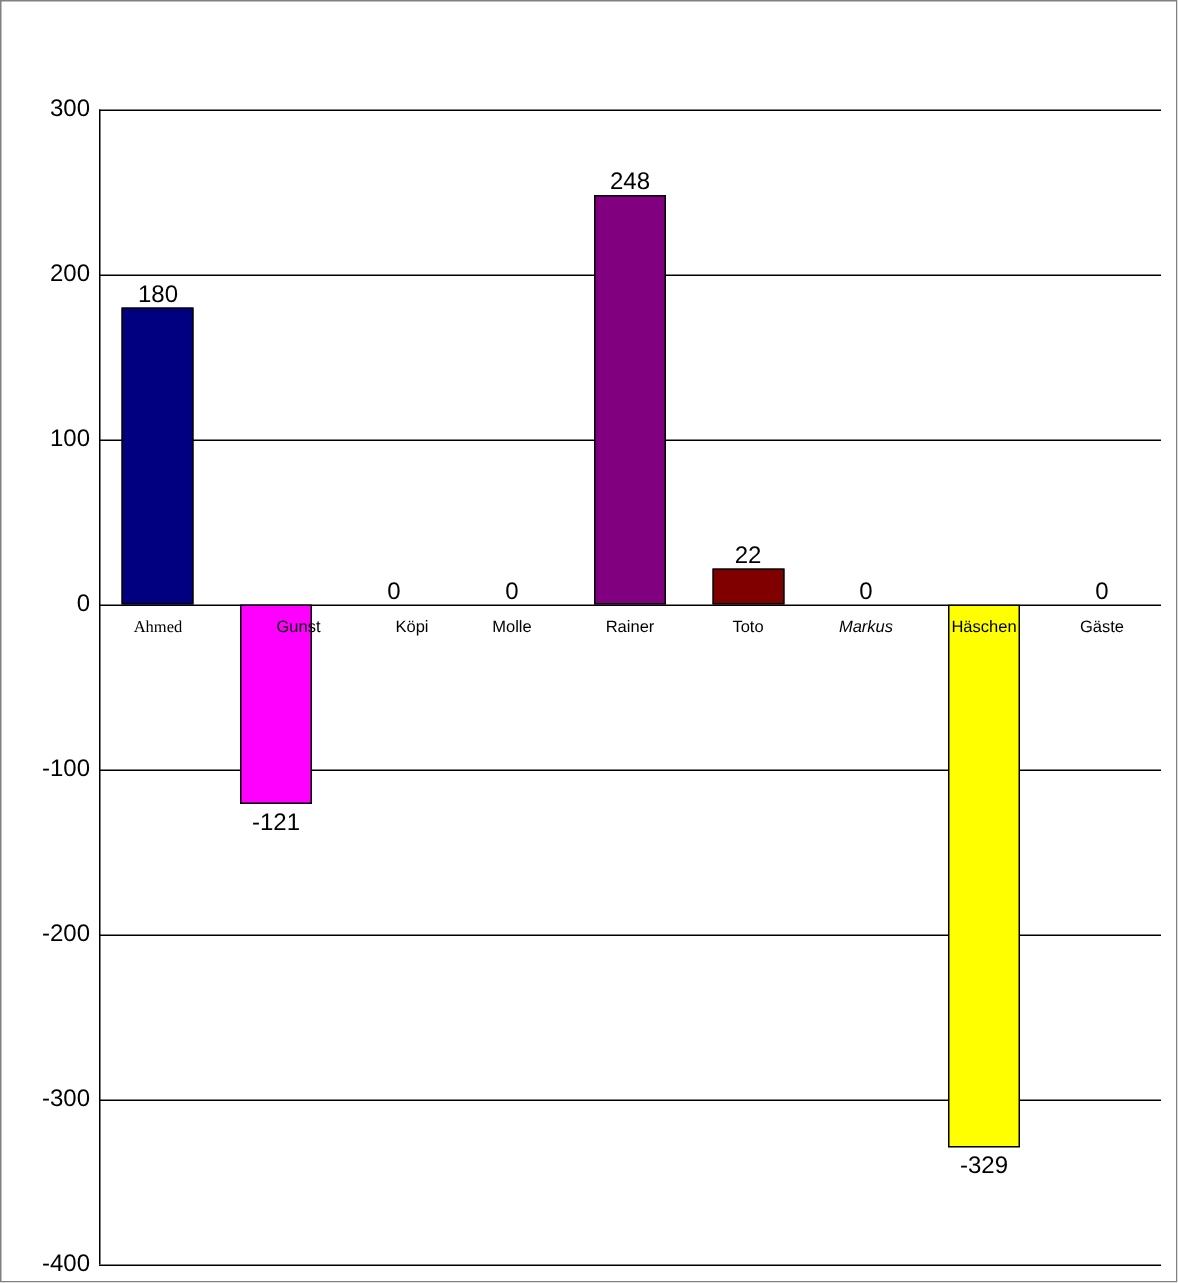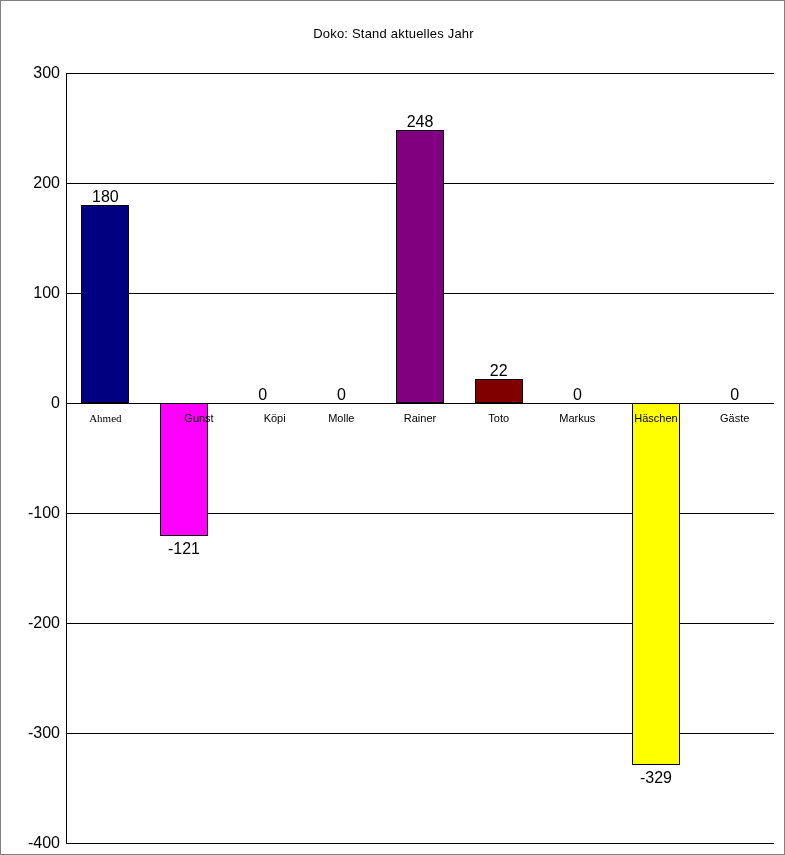--- a/index.html
+++ b/index.html
@@ -83,21 +83,20 @@
     text-align: center;
     white-space: nowrap;
     transform: translateX(-50%);
   }
 </style>
 </head>
 <body>
 
 <div id="chart-frame">
 
-  <div id="chart-title">Doko: Stand aktuelles Jahr</div>
 
   <div id="plot">
     <div id="plot-border-left"></div>
     <div id="gridlines">
         <div class="gridline" style="top: 0px;"></div>
         <div class="gridline" style="top: 110px;"></div>
         <div class="gridline" style="top: 220px;"></div>
         <div class="gridline" style="top: 330px;"></div>
         <div class="gridline" style="top: 440px;"></div>
         <div class="gridline" style="top: 550px;"></div>
@@ -132,19 +131,19 @@
         <div class="bar-value" style="left: 590px; top: 695.9px;">-329</div>
         <div class="bar-value" style="left: 668.667px; top: 313px;">0</div>
       </div>
     <div id="cat-labels">
         <div class="cat-label" style="left: 39.3333px; top: 339px; font-family: Liberation Serif, serif;">Ahmed</div>
         <div class="cat-label" style="left: 133px; top: 339px;">Gunst</div>
         <div class="cat-label" style="left: 196.667px; top: 339px; padding-left: 24px;">Köpi</div>
         <div class="cat-label" style="left: 275.333px; top: 339px;">Molle</div>
         <div class="cat-label" style="left: 354px; top: 339px;">Rainer</div>
         <div class="cat-label" style="left: 432.667px; top: 339px;">Toto</div>
-        <div class="cat-label" style="left: 511.333px; top: 339px;">Markus</div>
+        <div class="cat-label" style="left: 511.333px; top: 339px; font-style: italic;">Markus</div>
         <div class="cat-label" style="left: 590px; top: 339px;">Häschen</div>
         <div class="cat-label" style="left: 668.667px; top: 339px;">Gäste</div>
       </div>
   </div>
 
 </div>
 
 </body></html>

